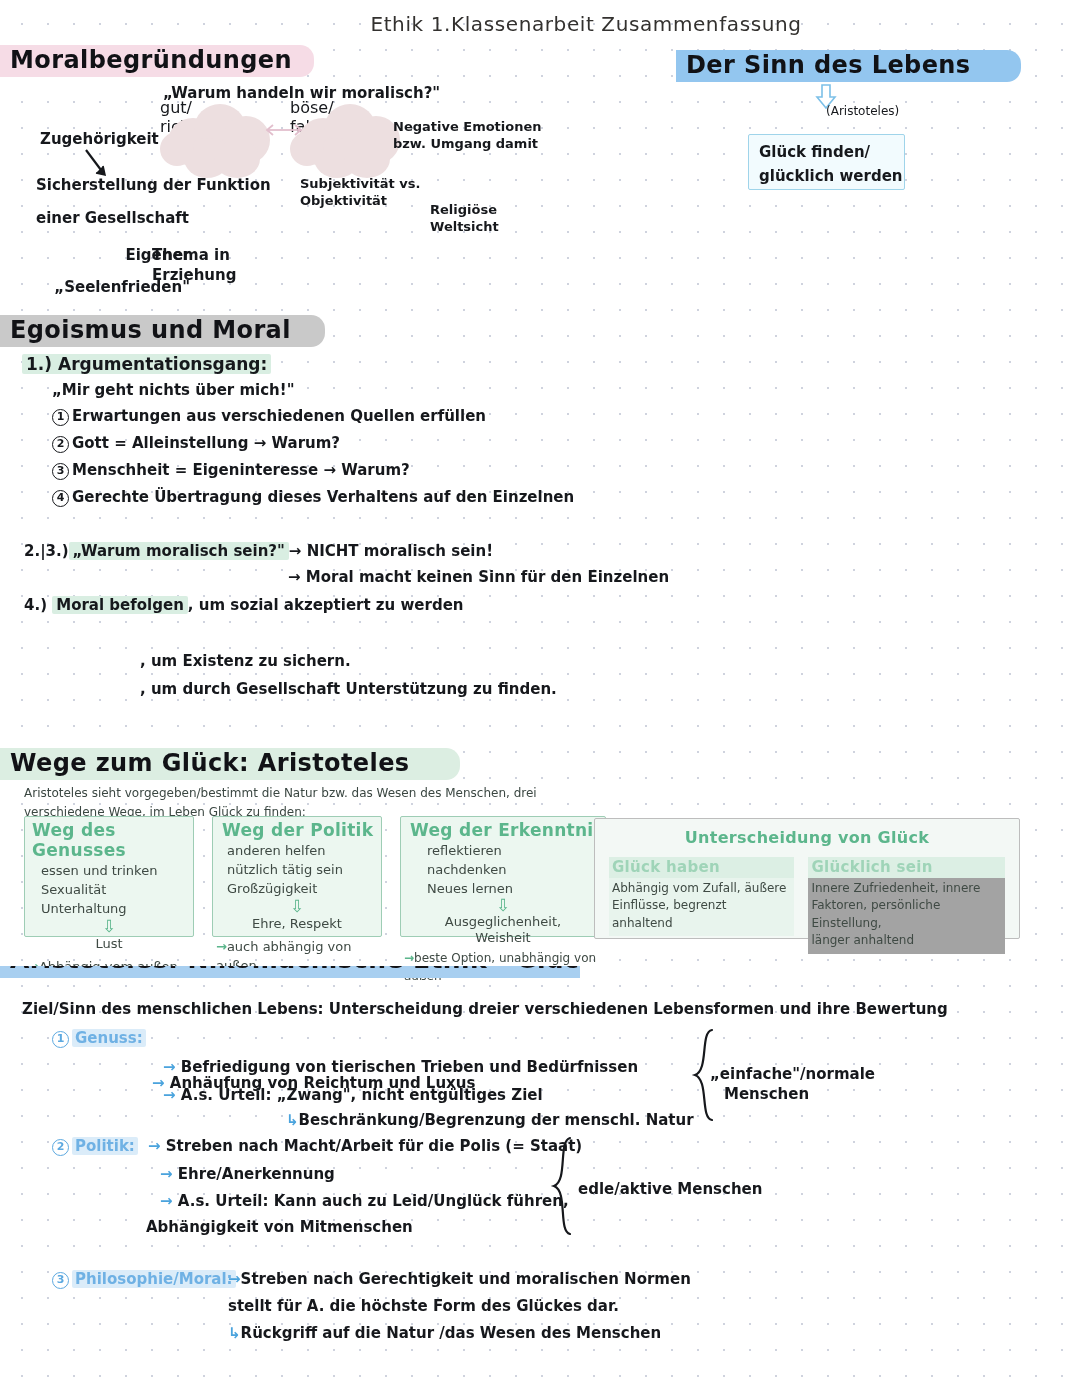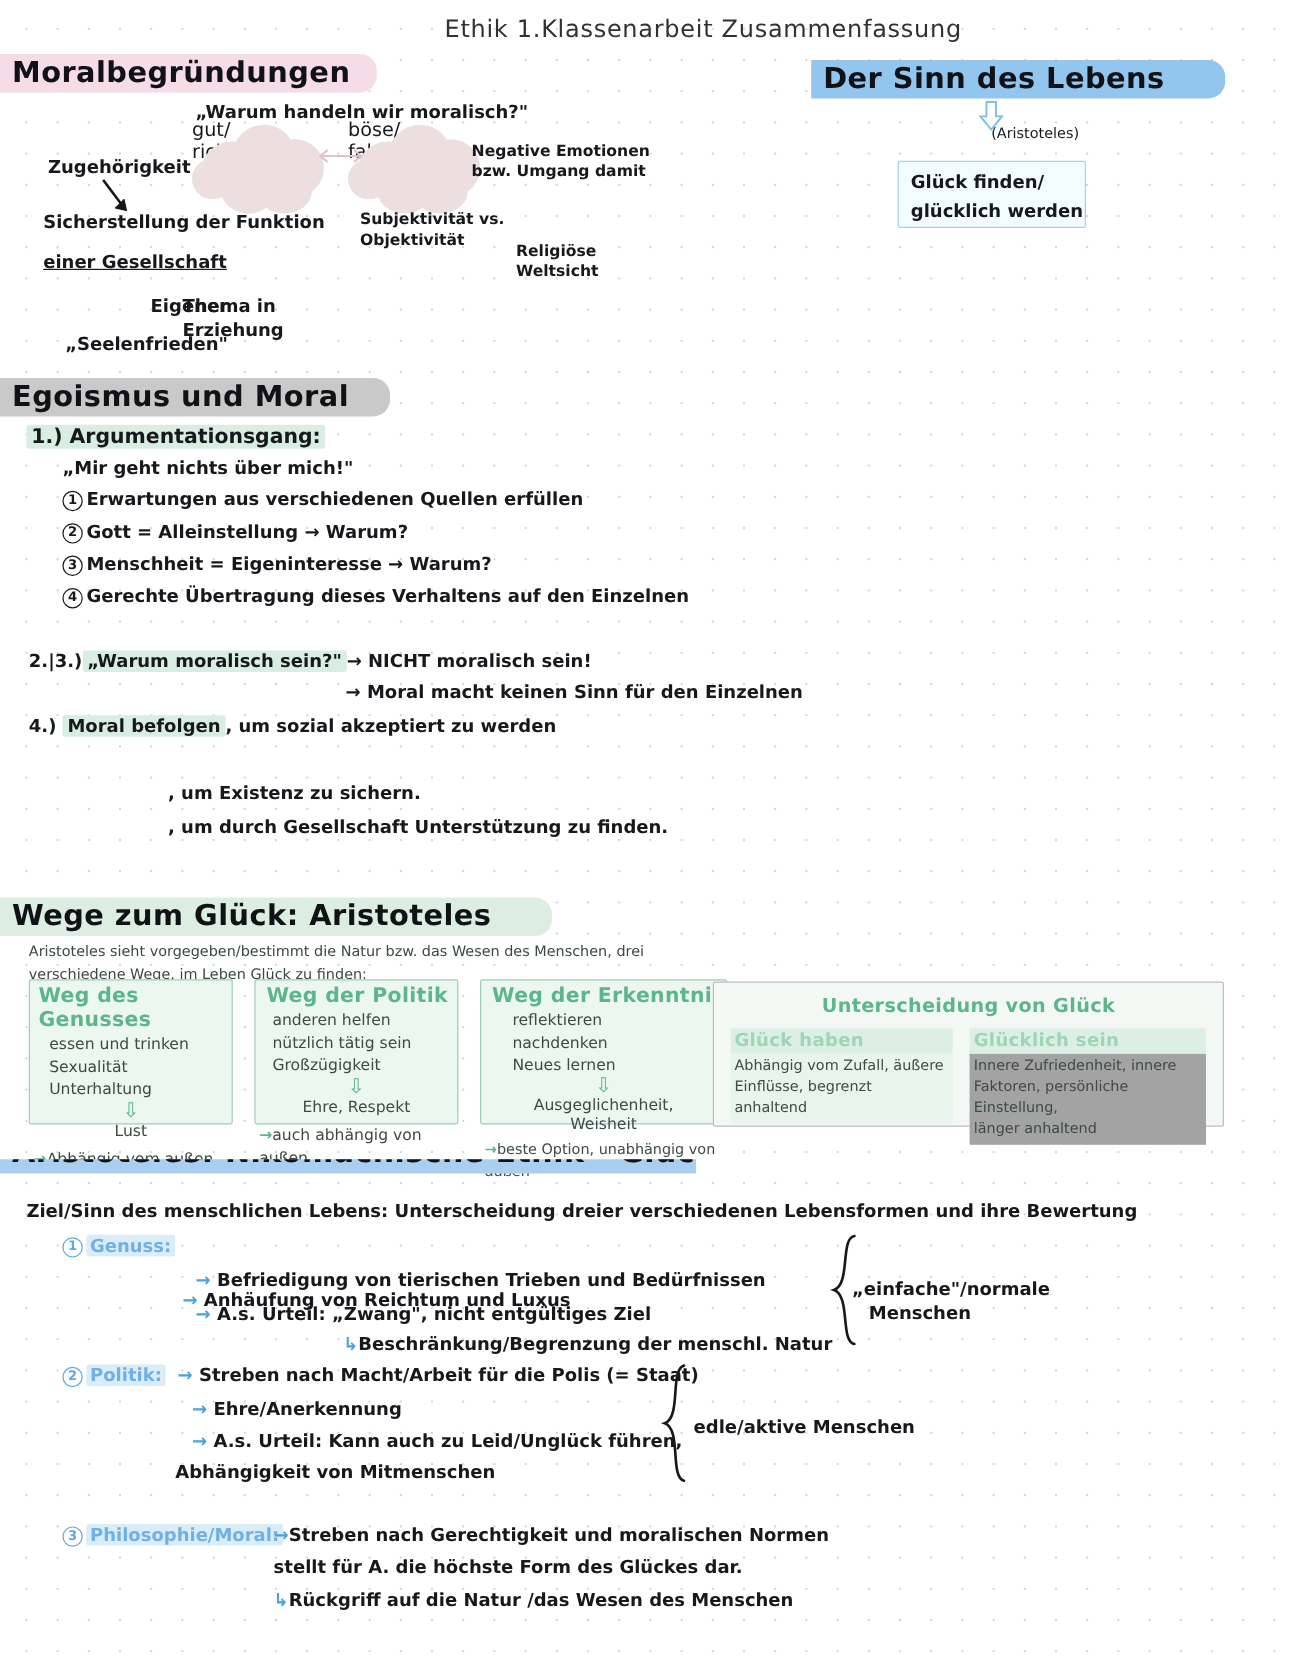--- a/index.html
+++ b/index.html
@@ -120,21 +120,21 @@
   <polyline points="33,3 39,8 33,13" fill="none" stroke="#e2bfcd" stroke-width="1.8"></polyline>
 </svg>
 
 <div class="abs hw hw-m" style="left:40px;top:130px;">Zugehörigkeit</div>
 <svg class="abs" style="left:80px;top:146px;" width="34" height="34">
   <line x1="6" y1="4" x2="24" y2="28" stroke="#16181c" stroke-width="2.2"></line>
   <polyline points="16,27 25,29 23,20" fill="#16181c" stroke="#16181c" stroke-width="1.6"></polyline>
 </svg>
 <div class="abs hw hw-m" style="left:36px;top:176px;width:290px;">
   <div>Sicherstellung der Funktion</div>
-  <div style="margin-top:13px;text-decoration:underline;">einer Gesellschaft</div>
+  <div style="margin-top:13px;">einer Gesellschaft</div>
 </div>
 <div class="abs hw hw-m" style="left:30px;top:246px;width:160px;text-align:right;">
   <div>Eigener</div>
   <div style="margin-top:12px;">„Seelenfrieden"</div>
 </div>
 <div class="abs hw hw-m" style="left:152px;top:246px;width:160px;">
   <div>Thema in</div>
   <div>Erziehung</div>
 </div>
 

